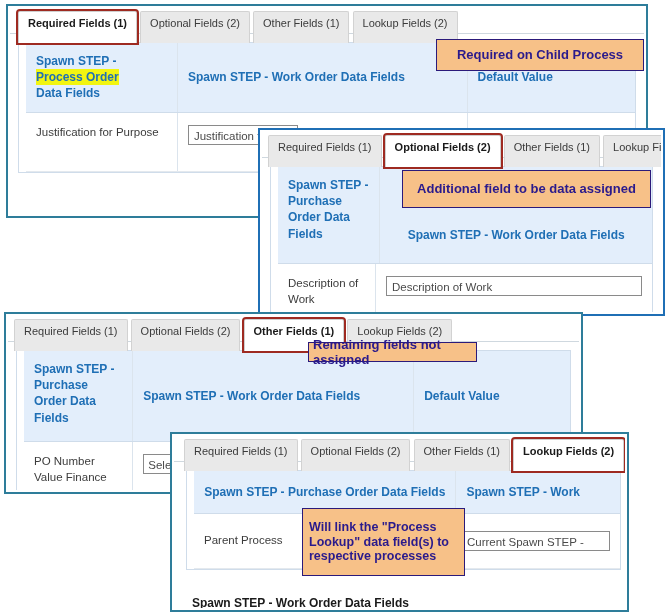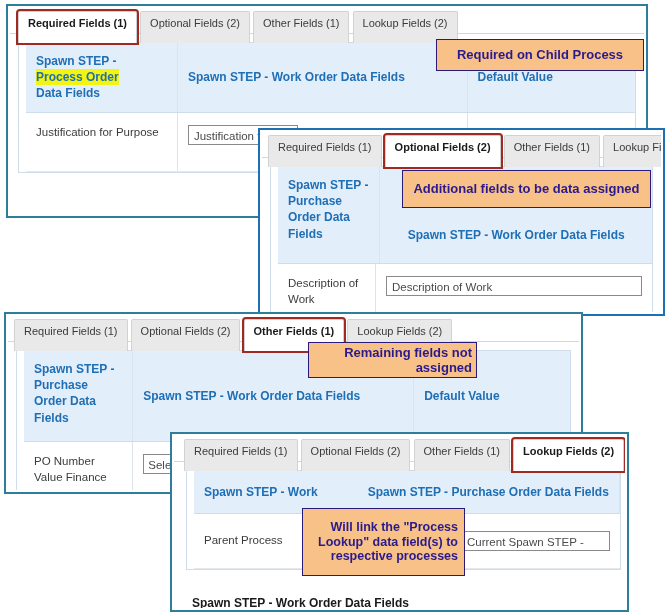--- a/index.html
+++ b/index.html
@@ -135,21 +135,21 @@
     display: block;
   }
 
   
   .callout {
     position: absolute;
     background: #f7c188;
     border: 1px solid #2b1a7a;
     color: #2a1a8c;
     font-weight: bold;
-    text-align: right;
+    text-align: left;
     box-sizing: border-box;
     display: flex;
     align-items: center;
     justify-content: center;
     line-height: 1.18;
     z-index: 40;
   }
 
   .bottom-label {
     position: absolute;
@@ -239,21 +239,21 @@
         <div class="cell sep" style="width:106px;">
           <span>Description of Work</span>
         </div>
         <div class="cell" style="width:283px;">
           <span class="textbox" style="width:256px;">Description of Work</span>
         </div>
       </div>
     </div>
 
   </div>
-  <div class="callout" style="left:142px; top:40px; width:249px; height:38px; font-size:13px; padding:0 6px;">Additional fields to be data assigned</div>
+  <div class="callout" style="left:142px; top:40px; width:249px; height:38px; font-size:13px; padding:0 6px;">Additional field to be data assigned</div>
 </div>
 
 <div class="panel teal" id="panel-other">
   <div class="panel-inner">
 
     <div class="tabstrip" style="padding-left:6px;">
       <span class="tab">Required Fields (1)</span>
       <span class="tab">Optional Fields (2)</span>
       <span class="tab active highlight">Other Fields (1)</span>
       <span class="tab">Lookup Fields (2)</span>
@@ -280,40 +280,40 @@
           <span>PO Number Value Finance</span>
         </div>
         <div class="cell sep" style="width:289px;">
           <span class="selectbox" style="width:28px;">Sele</span>
         </div>
         <div class="cell" style="width:160px;"></div>
       </div>
     </div>
 
   </div>
-  <div class="callout" style="left:302px; top:28px; width:169px; height:36px; font-size:13px; padding:0 4px;">Remaining fields not assigned</div>
+  <div class="callout" style="left:302px; top:28px; width:169px; height:20px; font-size:13px; padding:0 4px;">Remaining fields not assigned</div>
 </div>
 
 <div class="panel teal" id="panel-lookup">
   <div class="panel-inner">
 
     <div class="tabstrip" style="padding-left:10px;">
       <span class="tab">Required Fields (1)</span>
       <span class="tab">Optional Fields (2)</span>
       <span class="tab">Other Fields (1)</span>
       <span class="tab active highlight">Lookup Fields (2)</span>
     </div>
 
     <div class="grid" style="margin-top:8px; margin-left:12px; margin-right:4px;">
       <div class="grid-head" style="height:42px;">
+        <div class="cell sep" style="width:270px;display:flex;align-items:center;justify-content:center;">
+          <span>Spawn STEP - Purchase Order Data Fields</span>
+        </div>
         <div class="cell" style="width:168px;display:flex;align-items:center;">
           <span>Spawn STEP - Work</span>
-        </div>
-        <div class="cell sep" style="width:270px;display:flex;align-items:center;justify-content:center;">
-          <span>Spawn STEP - Purchase Order Data Fields</span>
         </div>
       </div>
 
       <div class="grid-row" style="height:54px;">
         <div class="cell sep" style="width:270px;display:flex;align-items:center;">
           <span>Parent Process</span>
         </div>
         <div class="cell" style="width:168px;display:flex;align-items:center;">
           <span class="selectbox" style="width:150px;">Current Spawn STEP - </span>
         </div>

